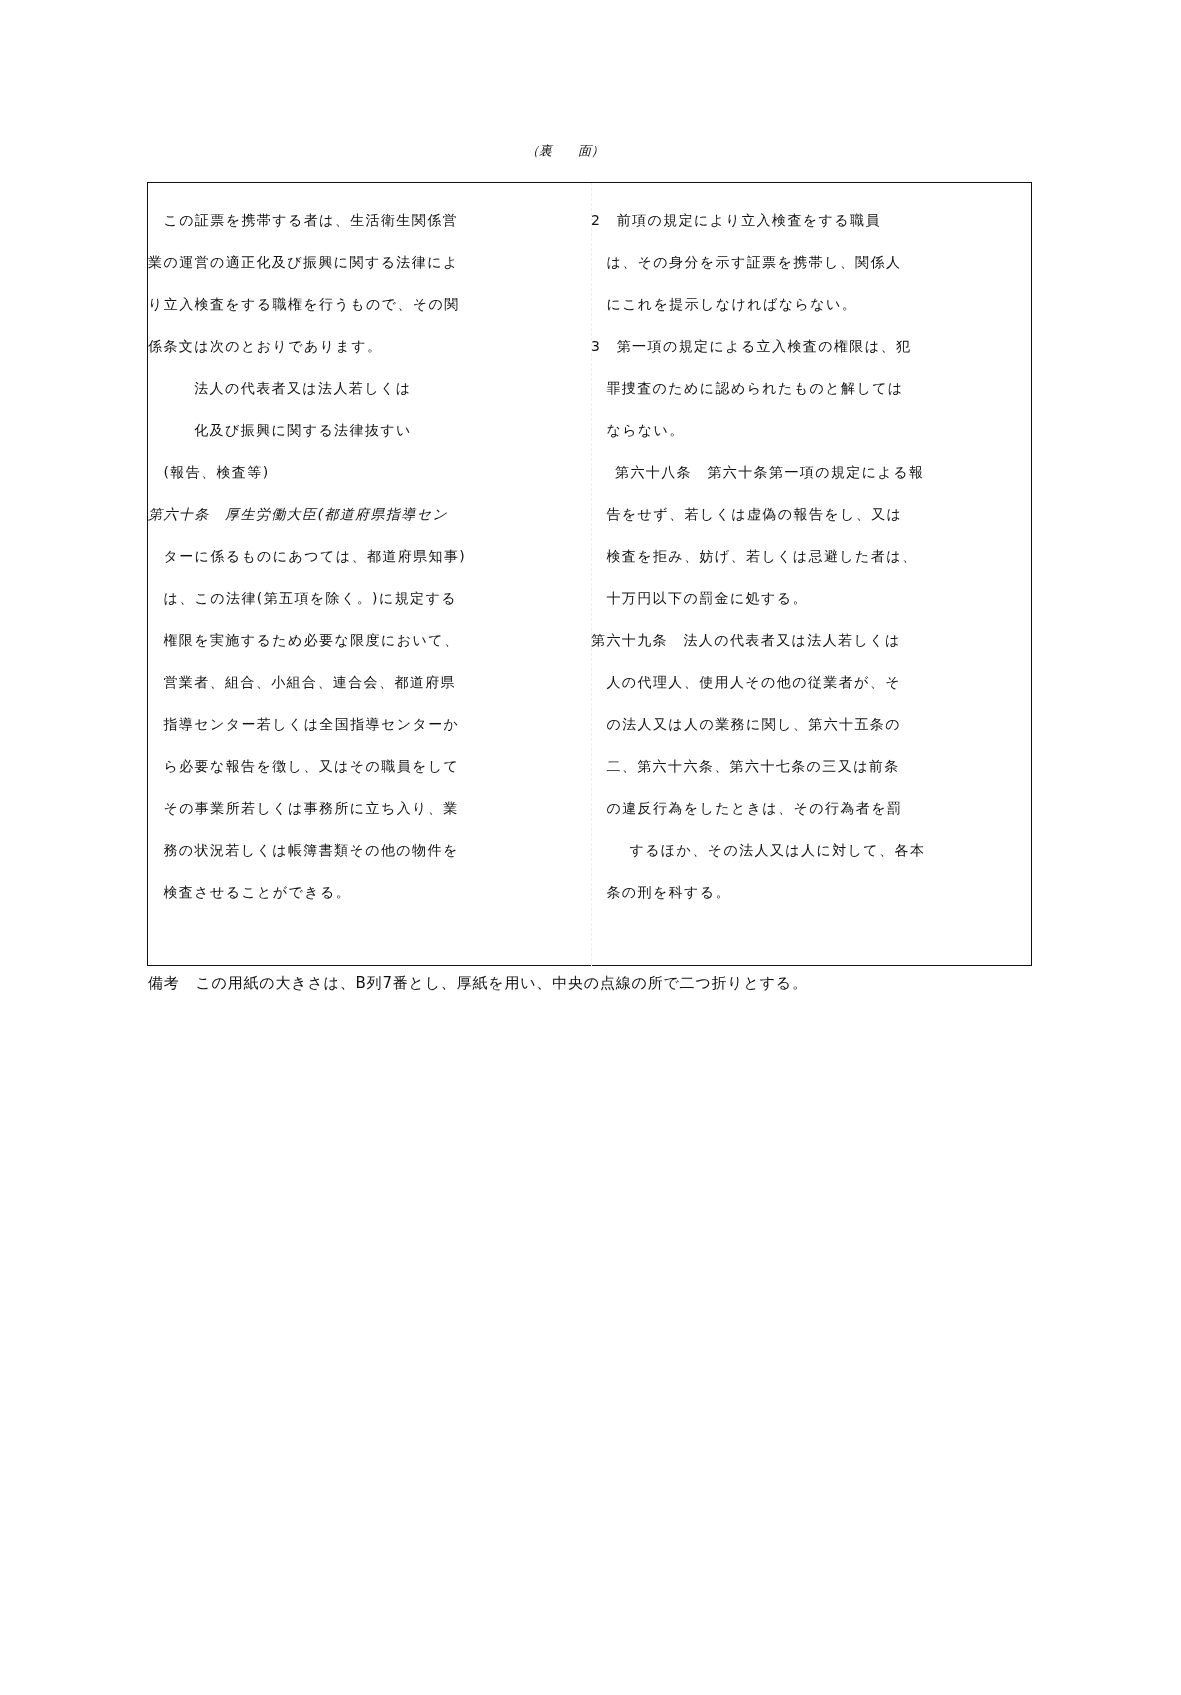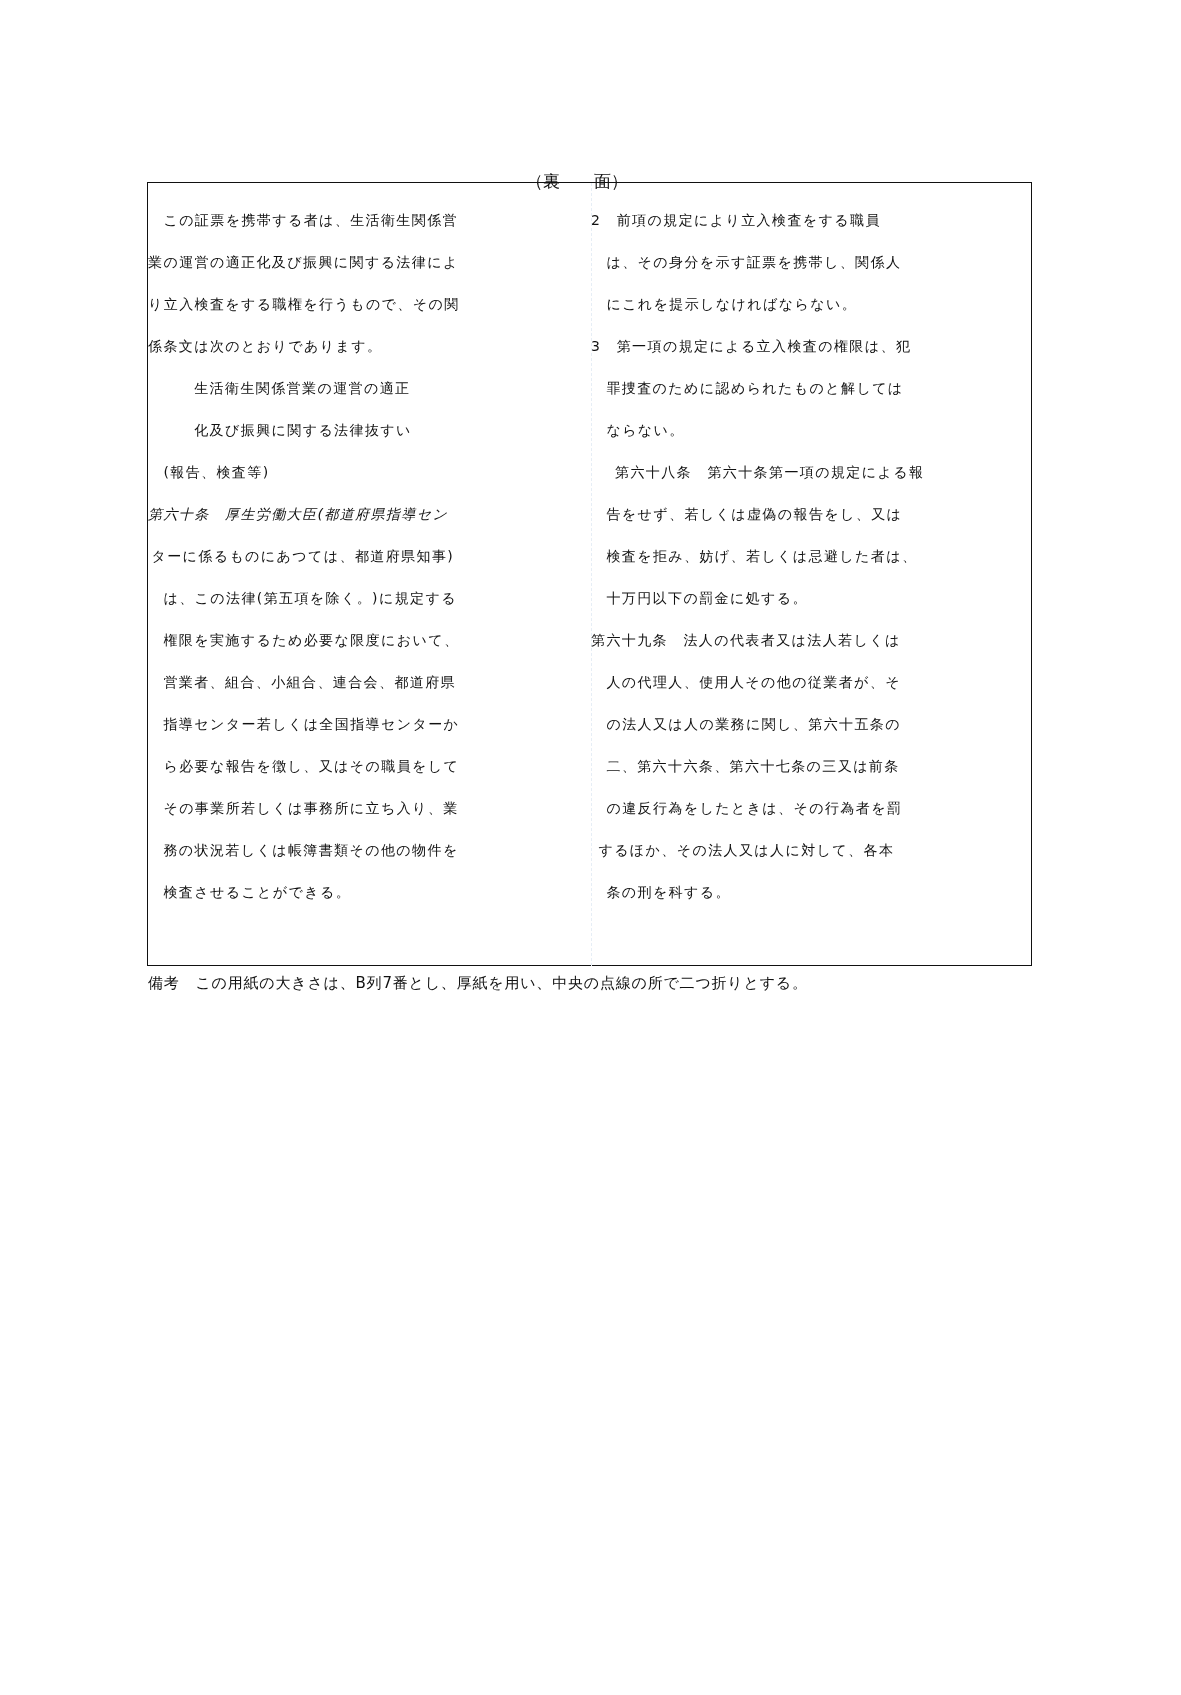--- a/index.html
+++ b/index.html
@@ -1,18 +1,18 @@
 <!DOCTYPE html>
 <html><head>
 <meta charset="utf-8">
 <style>
   html, body { margin: 0; padding: 0; background: #ffffff; }
   body { width: 1181px; height: 1695px; position: relative; overflow: hidden;
          font-family: "DejaVu Sans", "Liberation Sans", sans-serif; color: #111; }
-  .page-heading { position: absolute; top: 170px; left: 526px; font-size: 17px; letter-spacing: 0; white-space: pre; }
+  .page-heading { position: absolute; top: 142px; left: 526px; font-size: 13px; letter-spacing: 0; white-space: pre; font-style: italic; }
   .frame { position: absolute; left: 147px; top: 182px; width: 885px; height: 784px;
            border: 1.5px solid #111; box-sizing: border-box; }
   .fold-line { position: absolute; left: 591px; top: 183px; height: 783px; width: 0;
                border-left: 1px dashed #e6eef6; }
   .line { position: absolute; white-space: pre; font-size: 14px; line-height: 24px;
           letter-spacing: 1.4px; }
   .note { position: absolute; left: 148px; top: 974px; font-size: 15px; white-space: pre; letter-spacing: 0.8px; }
 </style>
 </head>
 <body>
@@ -20,25 +20,25 @@
 <div class="page-heading">（裏　　面）</div>
 
 <div class="frame"></div>
 <div class="fold-line"></div>
 
 <div>
   <div class="line" style="left:148px;top:208px;">　この証票を携帯する者は、生活衛生関係営</div>
   <div class="line" style="left:148px;top:250px;">業の運営の適正化及び振興に関する法律によ</div>
   <div class="line" style="left:148px;top:292px;">り立入検査をする職権を行うもので、その関</div>
   <div class="line" style="left:148px;top:334px;">係条文は次のとおりであります。</div>
-  <div class="line" style="left:148px;top:376px;">　　　生活衛生関係営業の運営の適正</div>
+  <div class="line" style="left:148px;top:376px;">　　　法人の代表者又は法人若しくは</div>
   <div class="line" style="left:148px;top:418px;">　　　化及び振興に関する法律抜すい</div>
   <div class="line" style="left:148px;top:460px;text-align:right;">　(報告、検査等)</div>
   <div class="line" style="left:148px;top:502px;font-style:italic;">第六十条　厚生労働大臣(都道府県指導セン</div>
-  <div class="line" style="left:136px;top:544px;">　ターに係るものにあつては、都道府県知事)</div>
+  <div class="line" style="left:148px;top:544px;">　ターに係るものにあつては、都道府県知事)</div>
   <div class="line" style="left:148px;top:586px;">　は、この法律(第五項を除く。)に規定する</div>
   <div class="line" style="left:148px;top:628px;">　権限を実施するため必要な限度において、</div>
   <div class="line" style="left:148px;top:670px;">　営業者、組合、小組合、連合会、都道府県</div>
   <div class="line" style="left:148px;top:712px;">　指導センター若しくは全国指導センターか</div>
   <div class="line" style="left:148px;top:754px;">　ら必要な報告を徴し、又はその職員をして</div>
   <div class="line" style="left:148px;top:796px;">　その事業所若しくは事務所に立ち入り、業</div>
   <div class="line" style="left:148px;top:838px;">　務の状況若しくは帳簿書類その他の物件を</div>
   <div class="line" style="left:148px;top:880px;">　検査させることができる。</div>
 </div>
 
@@ -51,17 +51,17 @@
   <div class="line" style="left:591px;top:418px;">　ならない。</div>
   <div class="line" style="left:591px;top:460px;margin-left:24px;">第六十八条　第六十条第一項の規定による報</div>
   <div class="line" style="left:591px;top:502px;">　告をせず、若しくは虚偽の報告をし、又は</div>
   <div class="line" style="left:591px;top:544px;">　検査を拒み、妨げ、若しくは忌避した者は、</div>
   <div class="line" style="left:591px;top:586px;">　十万円以下の罰金に処する。</div>
   <div class="line" style="left:591px;top:628px;">第六十九条　法人の代表者又は法人若しくは</div>
   <div class="line" style="left:591px;top:670px;">　人の代理人、使用人その他の従業者が、そ</div>
   <div class="line" style="left:591px;top:712px;">　の法人又は人の業務に関し、第六十五条の</div>
   <div class="line" style="left:591px;top:754px;">　二、第六十六条、第六十七条の三又は前条</div>
   <div class="line" style="left:591px;top:796px;">　の違反行為をしたときは、その行為者を罰</div>
-  <div class="line" style="left:583px;top:838px;">　するほか、その法人又は人に対して、各本</div>
+  <div class="line" style="left:614px;top:838px;">　するほか、その法人又は人に対して、各本</div>
   <div class="line" style="left:591px;top:880px;">　条の刑を科する。</div>
 </div>
 
 <div class="note">備考　この用紙の大きさは、B列7番とし、厚紙を用い、中央の点線の所で二つ折りとする。</div>
 
 </body></html>

